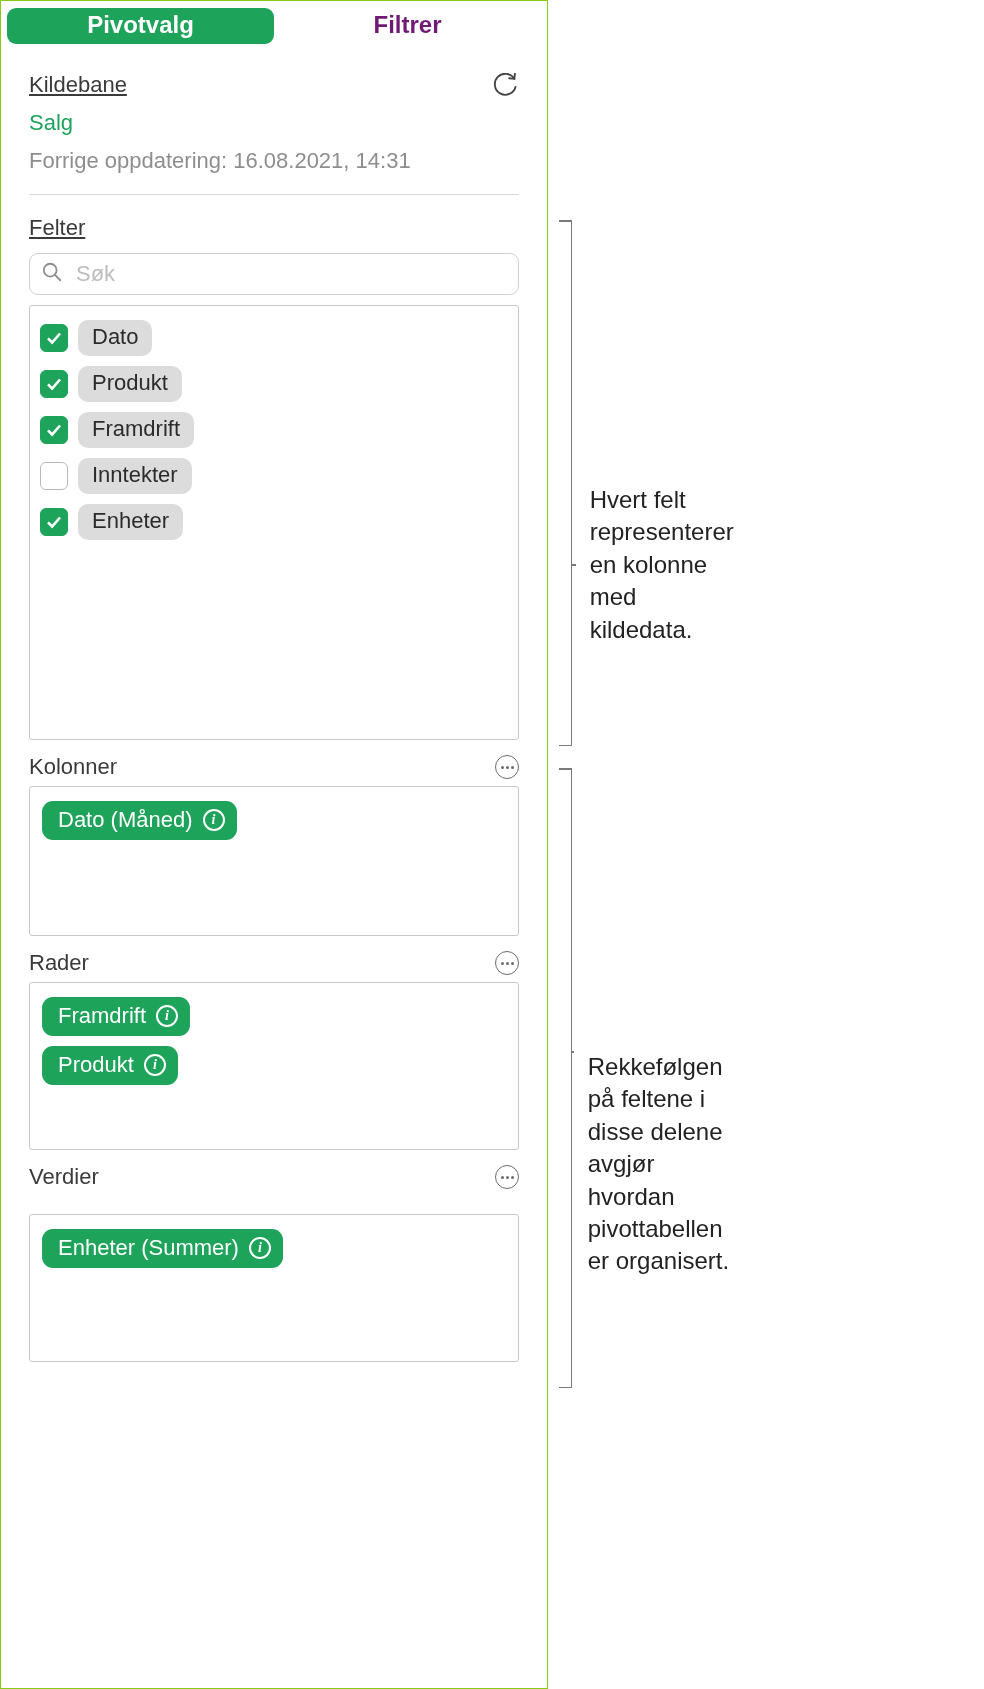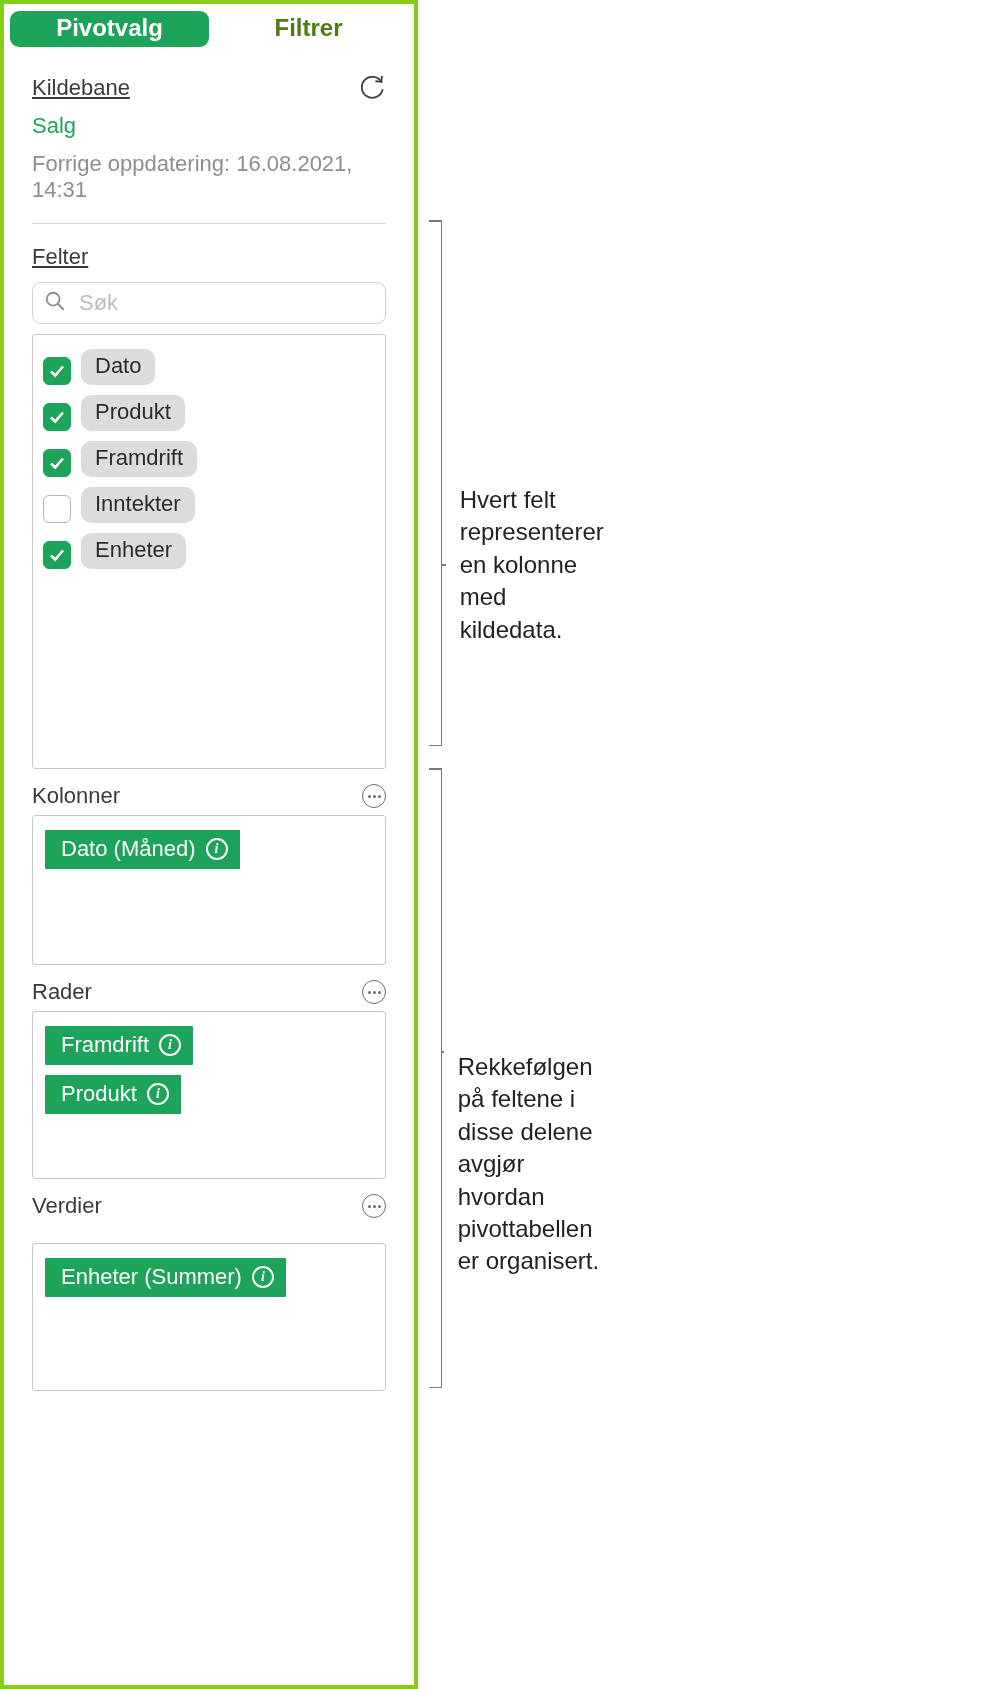--- a/index.html
+++ b/index.html
@@ -16,41 +16,41 @@
       position: relative;
     }
 
     .container {
       display: flex;
       width: 100%;
       height: 100%;
     }
 
     .panel {
-      width: 418px;
-      border: 4px solid #84cc16;
+      width: 548px;
+      border: 1px solid #84cc16;
       background: #fff;
       display: flex;
       flex-direction: column;
     }
 
     
     .tabs {
       display: flex;
       align-items: center;
       padding: 6px 6px 4px 6px;
       height: 47px;
       gap: 0;
     }
     .tab {
       flex: 1;
       text-align: center;
       font-size: 24px;
       font-weight: 600;
-      color: #4d7c0f;
+      color: #701a75;
       border-radius: 9px;
       padding: 3px 0 5px 0;
       cursor: pointer;
     }
     .tab.active {
       background: #1ea35a;
       color: #fff;
     }
 
     
@@ -130,21 +130,21 @@
 
     .fields-box {
       border: 1px solid #c8c8c8;
       border-radius: 3px;
       padding: 10px 8px;
       height: 435px;
     }
 
     .field-row {
       display: flex;
-      align-items: flex-end;
+      align-items: center;
       gap: 10px;
       padding: 4px 0 4px 2px;
       margin-bottom: 2px;
     }
 
     .checkbox {
       width: 28px;
       height: 28px;
       border-radius: 6px;
       border: 1px solid #b8b8b8;
@@ -221,21 +221,21 @@
 
     .drop-section.values .drop-box { min-height: 148px; margin-top: 24px; }
     .drop-section.rows .drop-box { min-height: 168px; }
     .drop-section.cols .drop-box { min-height: 150px; }
 
     .pill {
       background: #1ea35a;
       color: #fff;
       font-size: 22px;
       font-weight: 500;
-      border-radius: 1px;
+      border-radius: 11px;
       padding: 6px 12px 7px 16px;
       display: flex;
       align-items: center;
       gap: 10px;
       cursor: grab;
     }
     .pill .info-icon {
       width: 22px;
       height: 22px;
       border: 2px solid #fff;

